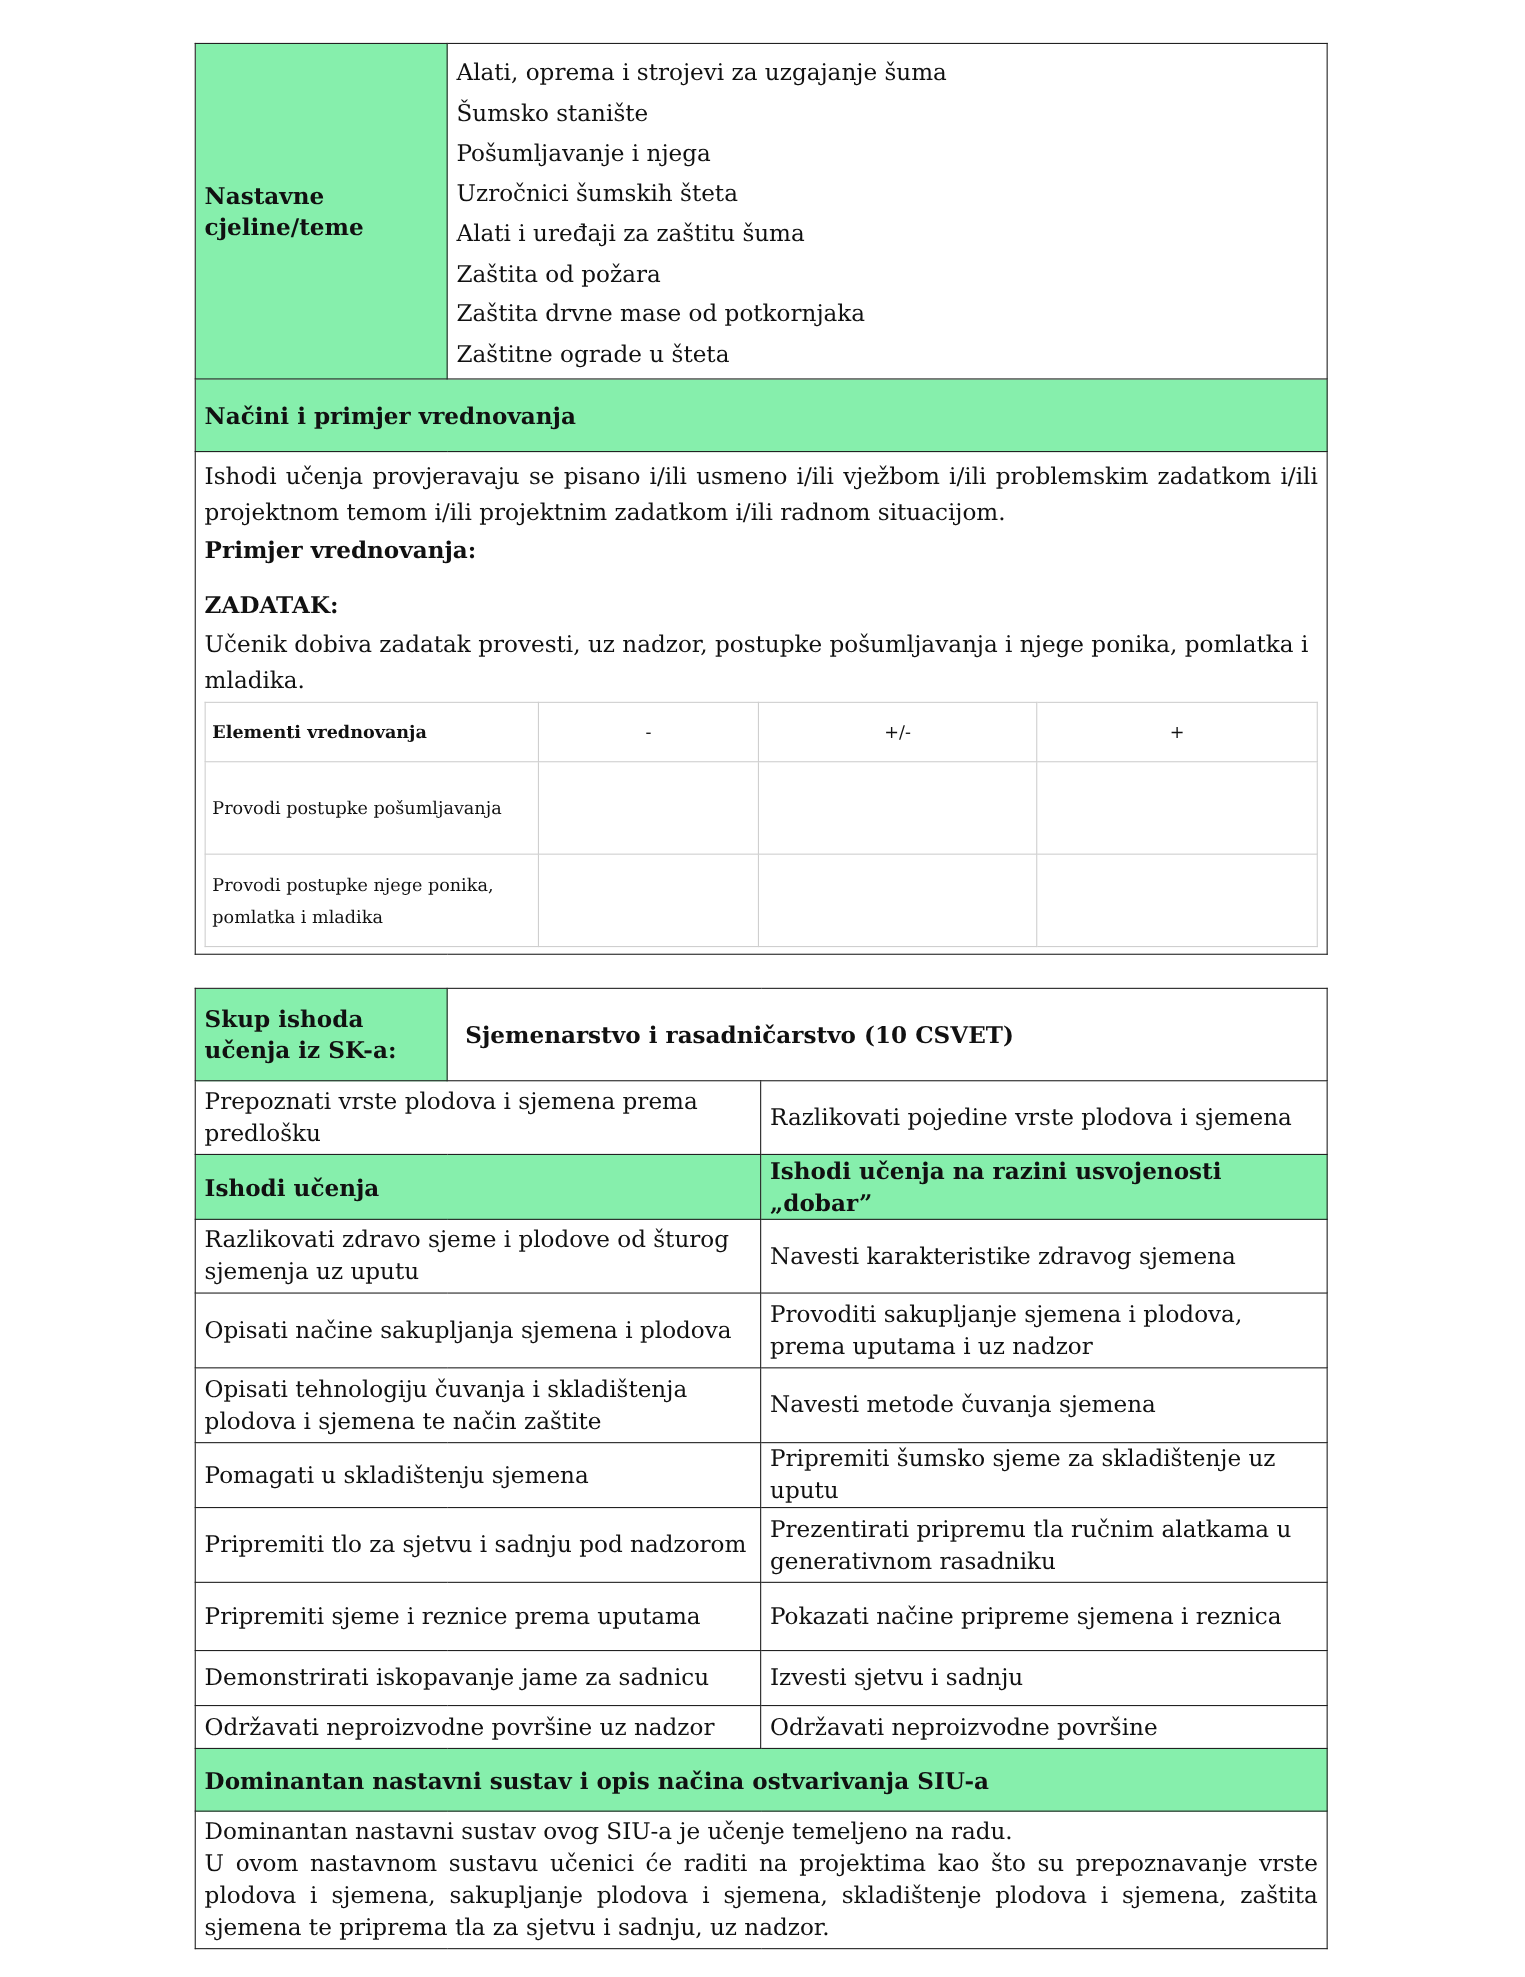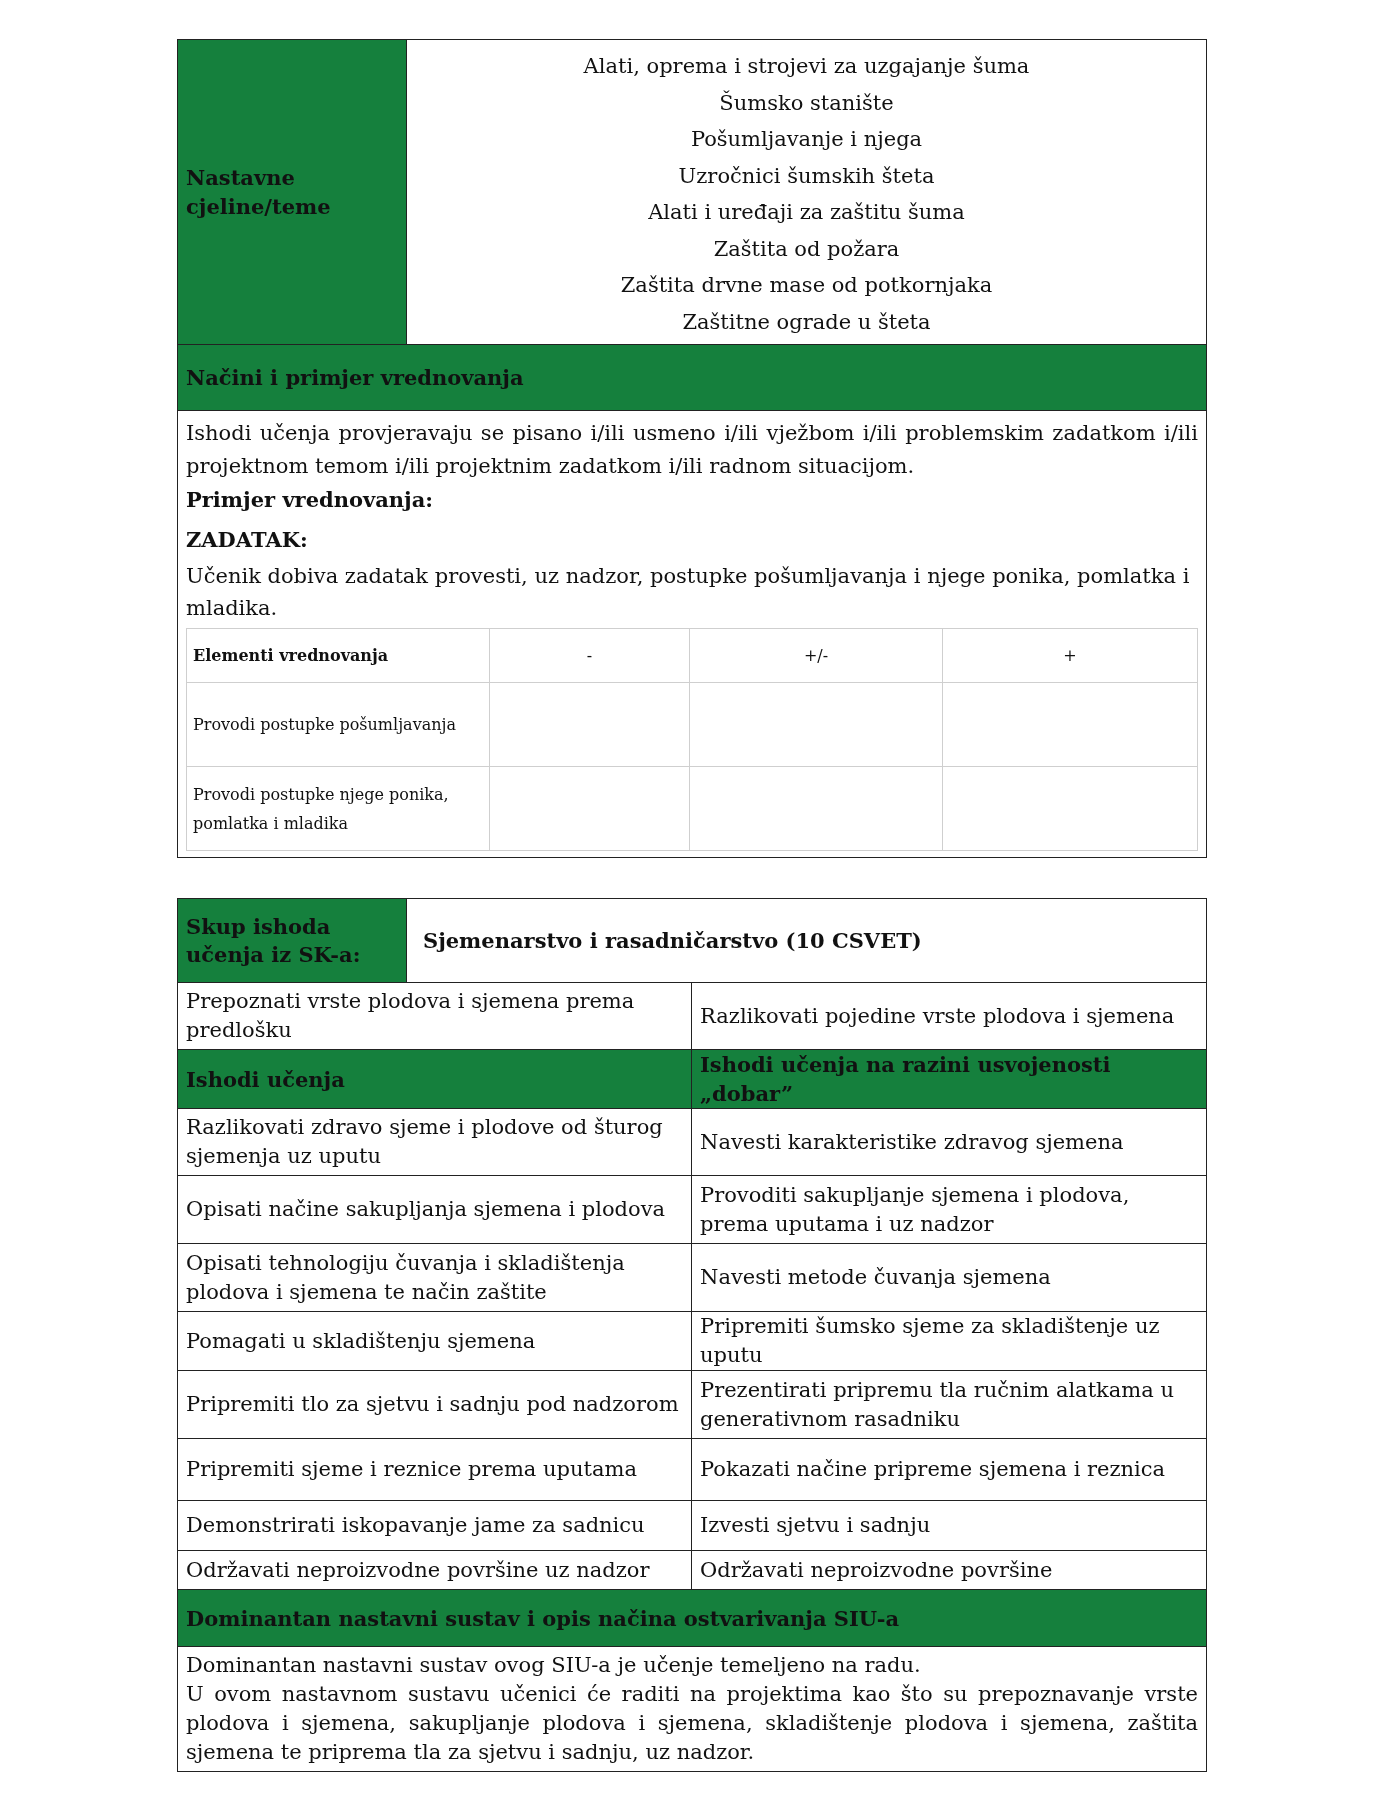--- a/index.html
+++ b/index.html
@@ -4,60 +4,60 @@
 <style>
   html, body { margin: 0; padding: 0; background: #ffffff; }
   body {
     width: 1386px; height: 1797px; position: relative;
     font-family: "DejaVu Serif", "Liberation Serif", serif;
     color: #111;
   }
   .page { position: absolute; left: 177px; width: 1030px; }
   table { border-collapse: collapse; width: 100%; table-layout: fixed; }
   td { border: 1.5px solid #222; vertical-align: middle; padding: 0 8px; font-size: 21px; line-height: 29px; }
-  .blue { background: #15803d; }
+  .blue { background: #86efac; }
   .bold { font-weight: bold; }
   .topic-line { height: 36.5px; line-height: 36.5px; }
   .inner { border-collapse: collapse; width: 100%; table-layout: fixed; margin: 4px 0 4px 0; }
   .inner td { border: 1.5px solid #cfcfcf; font-size: 16px; line-height: 29px; padding: 0 6px; }
   .center { text-align: center; }
   .justify { text-align: justify; }
   p { margin: 0; }
 </style>
 </head>
 <body>
 
 <div class="page" style="top:39px;">
   <table>
     <colgroup>
         <col style="width:229px">
         <col>
       </colgroup>
     <tbody>
         <tr style="height:302px">
       <td class="blue bold" style="padding-right:60px;">Nastavne cjeline/teme</td>
-      <td style="padding-top:8px;padding-bottom:4px;vertical-align:top;text-align:center;">
+      <td style="padding-top:8px;padding-bottom:4px;vertical-align:top;">
         <div class="topic-line">Alati, oprema i strojevi za uzgajanje šuma</div>
         <div class="topic-line">Šumsko stanište</div>
         <div class="topic-line">Pošumljavanje i njega</div>
         <div class="topic-line">Uzročnici šumskih šteta</div>
         <div class="topic-line">Alati i uređaji za zaštitu šuma</div>
         <div class="topic-line">Zaštita od požara</div>
         <div class="topic-line">Zaštita drvne mase od potkornjaka</div>
         <div class="topic-line">Zaštitne ograde u šteta</div>
       </td>
     </tr>
     <tr style="height:66px">
       <td colspan="2" class="blue bold">Načini i primjer vrednovanja</td>
     </tr>
     <tr>
       <td colspan="2" style="padding-top:6px;padding-bottom:2px;">
         <p class="justify" style="line-height:33px;">Ishodi učenja provjeravaju se pisano i/ili usmeno i/ili vježbom i/ili problemskim zadatkom i/ili projektnom temom i/ili projektnim zadatkom i/ili radnom situacijom.</p>
         <p class="bold" style="line-height:34px;">Primjer vrednovanja:</p>
-        <p class="bold" style="line-height:40px;margin-top:3px;">ZADATAK:</p>
+        <p class="bold" style="line-height:40px;margin-top:13px;">ZADATAK:</p>
         <p style="line-height:32px;">Učenik dobiva zadatak provesti, uz nadzor, postupke pošumljavanja i njege ponika, pomlatka i mladika.</p>
         <table class="inner">
           <colgroup>
                 <col style="width:303px">
                 <col style="width:200px">
                 <col style="width:253px">
                 <col>
               </colgroup>
           <tbody>
                 <tr style="height:54px">

